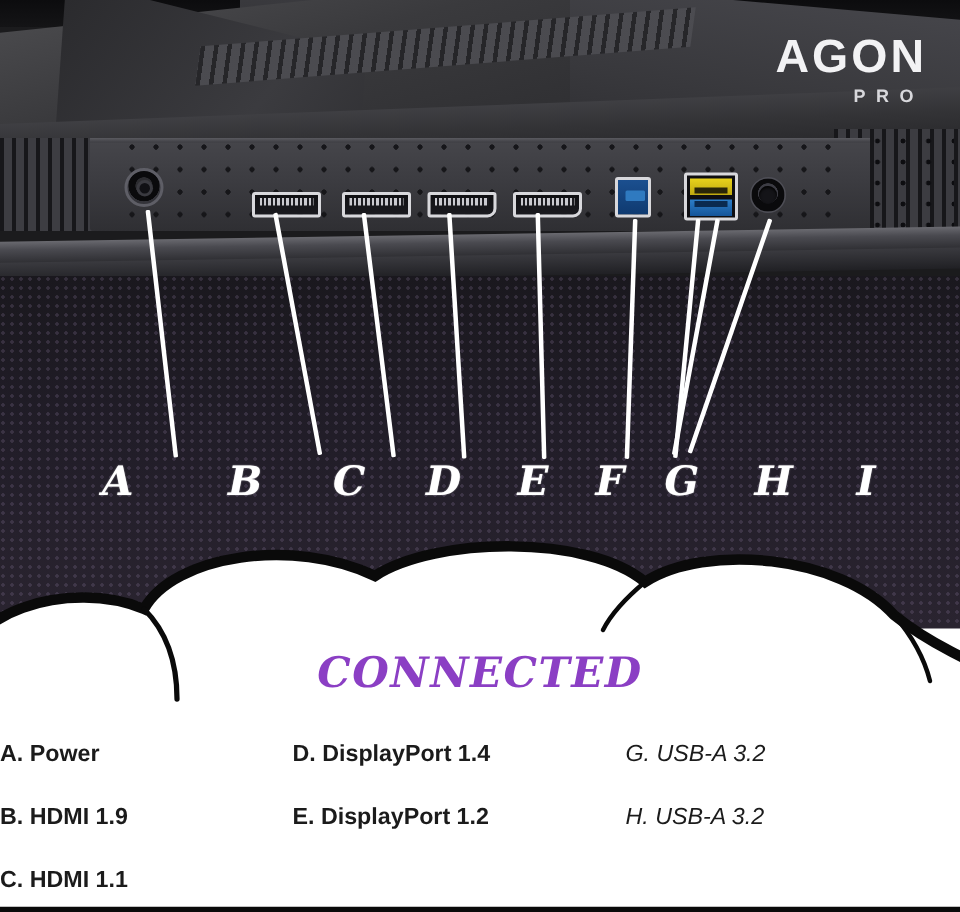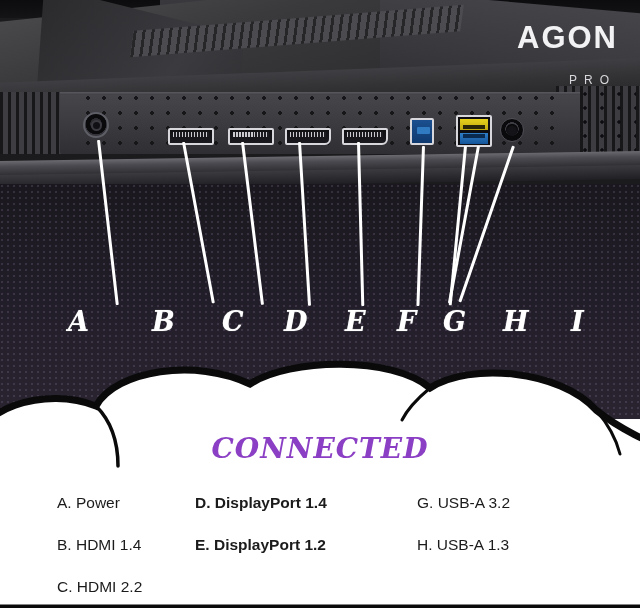--- a/index.html
+++ b/index.html
@@ -167,22 +167,22 @@
   .logo{
     position:absolute;right:22px;top:22px;text-align:right;z-index:6;
   }
   .logo-main{
     font-family:"Liberation Sans", sans-serif;
     font-weight:bold;font-size:31px;letter-spacing:2px;
     color:#f2f2f4;line-height:1;
   }
   .logo-sub{
     font-family:"Liberation Sans", sans-serif;
-    font-weight:normal;font-size:12px;letter-spacing:7px;
-    color:#d8d8dc;margin-top:20px;padding-right:2px;
+    font-weight:bold;font-size:12px;letter-spacing:7px;
+    color:#d8d8dc;margin-top:4px;padding-right:2px;
   }
 
   
   .texband{
     position:absolute;left:0;top:184px;width:640px;height:235px;
     background:
       radial-gradient(circle at 2px 2px, rgba(150,130,170,.22) 1px, transparent 1.4px),
       linear-gradient(180deg,#1a181e 0%,#211d28 45%,#2a2430 100%);
     background-size:6px 6px, 100% 100%;
   }
@@ -221,23 +221,23 @@
     z-index:5;
   }
   .legend{
     position:absolute;left:0;top:494px;width:640px;z-index:5;
   }
   .legend-row{display:flex;height:42px;align-items:flex-start;}
   .legend-cell{
     font-family:"Liberation Sans", sans-serif;
     font-size:15.5px;color:#1b1b1b;line-height:1.1;
   }
-  .c1{width:195px;padding-left:57px;box-sizing:border-box;}
+  .c1{width:195px;box-sizing:border-box;font-weight:bold;}
   .c2{width:222px;box-sizing:border-box;font-weight:bold;}
-  .c3{width:223px;box-sizing:border-box;}
+  .c3{width:223px;box-sizing:border-box;font-style:italic;}
 </style>
 </head>
 <body>
 
 <div id="root">
 
   <div class="photo">
     <div class="photo-dark-top"></div>
     <div class="shell-b"></div>
     <div class="shell-a"></div>
@@ -317,22 +317,22 @@
 
   <div class="title">CONNECTED</div>
 
   <div class="legend">
     <div class="legend-row">
       <div class="legend-cell c1">A. Power</div>
       <div class="legend-cell c2">D. DisplayPort 1.4</div>
       <div class="legend-cell c3">G. USB-A 3.2</div>
     </div>
     <div class="legend-row">
-      <div class="legend-cell c1">B. HDMI 1.4</div>
+      <div class="legend-cell c1">B. HDMI 1.9</div>
       <div class="legend-cell c2">E. DisplayPort 1.2</div>
-      <div class="legend-cell c3">H. USB-A 1.3</div>
+      <div class="legend-cell c3">H. USB-A 3.2</div>
     </div>
     <div class="legend-row">
-      <div class="legend-cell c1">C. HDMI 2.2</div>
+      <div class="legend-cell c1">C. HDMI 1.1</div>
     </div>
   </div>
 
 </div>
 
 </body></html>

